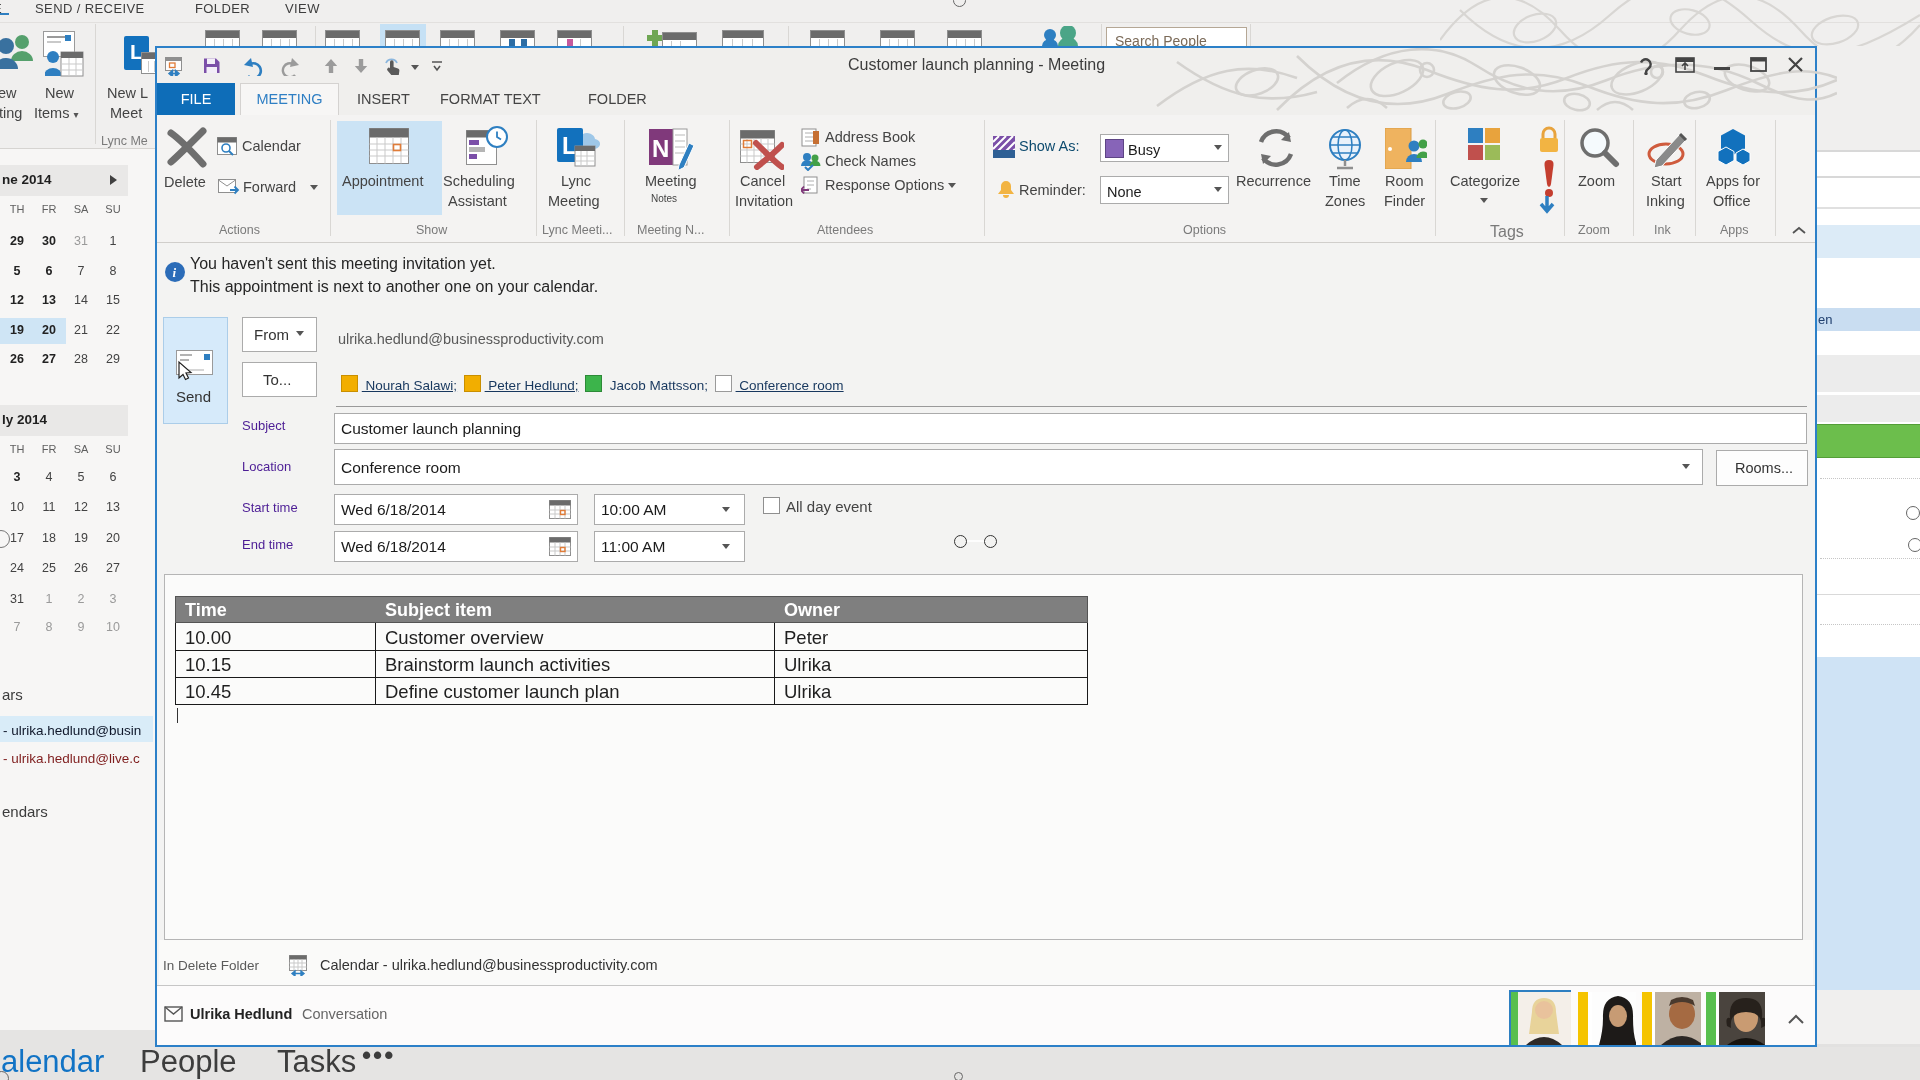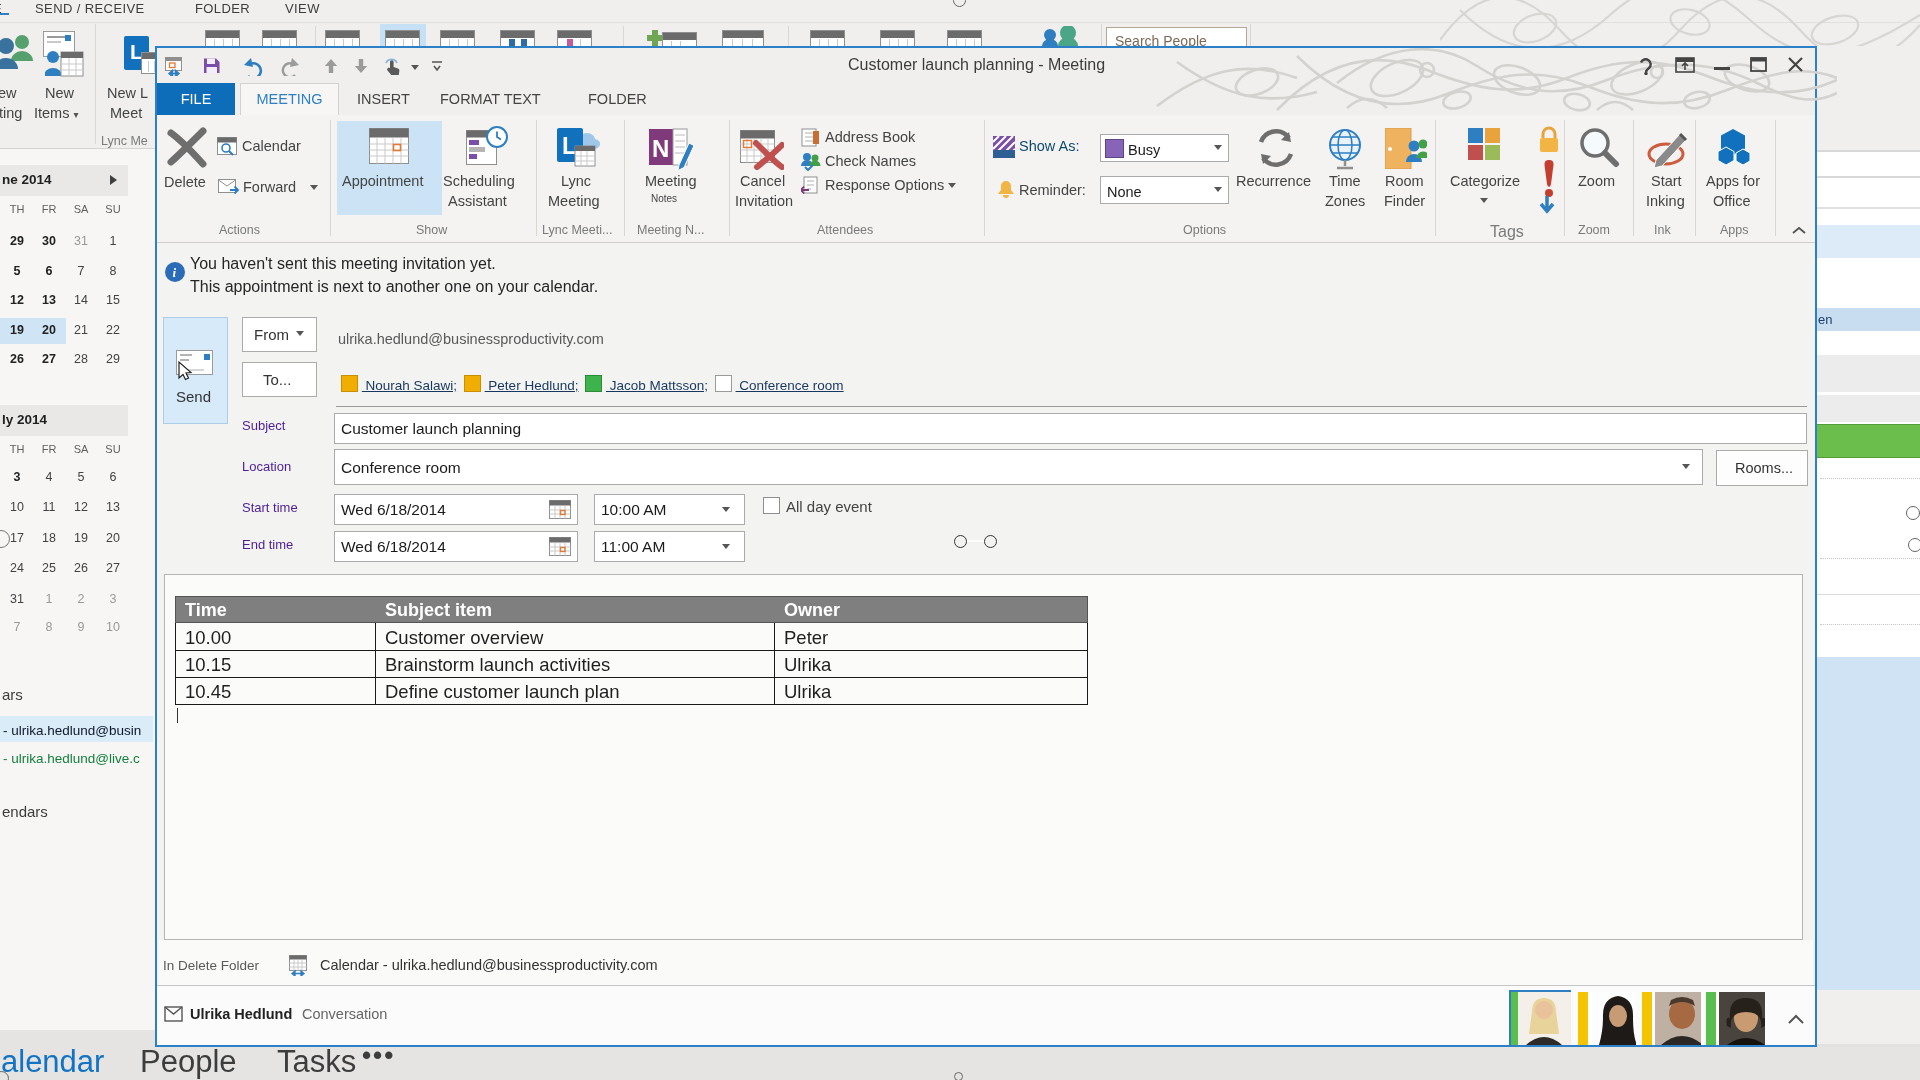--- a/index.html
+++ b/index.html
@@ -169,21 +169,21 @@
 <div class="ab nw" style="left:1px;top:500px;font-size:12.5px;color:#434343"><span class="cell">10</span><span class="cell">11</span><span class="cell">12</span><span class="cell">13</span></div>
 <div class="ab" style="left:-8px;top:530px;width:18px;height:18px;border:1.5px solid #777;border-radius:50%;box-sizing:border-box"></div>
 <div class="ab nw" style="left:1px;top:531px;font-size:12.5px;color:#434343"><span class="cell">17</span><span class="cell">18</span><span class="cell">19</span><span class="cell">20</span></div>
 <div class="ab nw" style="left:1px;top:561px;font-size:12.5px;color:#434343"><span class="cell">24</span><span class="cell">25</span><span class="cell">26</span><span class="cell">27</span></div>
 <div class="ab nw" style="left:1px;top:592px;font-size:12.5px;color:#434343"><span class="cell">31</span><span class="cell" style="color:#9a9a9a">1</span><span class="cell" style="color:#9a9a9a">2</span><span class="cell" style="color:#9a9a9a">3</span></div>
 <div class="ab nw" style="left:1px;top:620px;font-size:12.5px;color:#9a9a9a"><span class="cell">7</span><span class="cell">8</span><span class="cell">9</span><span class="cell">10</span></div>
 
 <div class="ab nw" style="left:2px;top:686px;font-size:15px;color:#3c3c3c">ars</div>
 <div class="ab" style="left:0;top:716px;width:153px;height:26px;background:#d9ecf8"></div>
 <div class="ab nw" style="left:3px;top:723px;font-size:13.5px;color:#0f172a">- ulrika.hedlund@busin</div>
-<div class="ab nw" style="left:3px;top:751px;font-size:13.5px;color:#15803d">- ulrika.hedlund@live.c</div>
+<div class="ab nw" style="left:3px;top:751px;font-size:13.5px;color:#7f1d1d">- ulrika.hedlund@live.c</div>
 <div class="ab nw" style="left:2px;top:803px;font-size:15px;color:#3c3c3c">endars</div>
 
 <div class="ab" style="left:0;top:1030px;width:155px;height:50px;background:#e5e4e3"></div>
 <div class="ab" style="left:0;top:1047px;width:1920px;height:33px;background:#e5e4e3"></div>
 <div class="ab nw" style="left:1px;top:1044px;font-size:31px;color:#1173c5">alendar</div>
 <div class="ab nw" style="left:140px;top:1044px;font-size:31px;color:#3d3d3d">People</div>
 <div class="ab nw" style="left:277px;top:1044px;font-size:31px;color:#3d3d3d">Tasks</div>
 <div class="ab nw" style="left:362px;top:1040px;font-size:26px;color:#3d3d3d;font-weight:bold;letter-spacing:2px">•••</div>
 
 <div class="ab" style="left:1817px;top:46px;width:103px;height:104px;background:#f0efee"></div>
@@ -506,21 +506,21 @@
 
 <div class="ab nw" style="left:181px;top:283px;font-size:14.5px;color:#595959">ulrika.hedlund@businessproductivity.com</div>
 
 <div class="ab" style="left:179px;top:358px;width:1471px;height:1px;background:#9a9a9a"></div>
 <div class="ab nw" style="left:184px;top:327px;font-size:13.5px;color:#17375e">
  <span style="display:inline-block;width:15px;height:15px;background:#f2ae00;border:1px solid #c98f00;vertical-align:-2px"></span>
  <span style="text-decoration:underline">&nbsp;Nourah Salawi;</span>
  <span style="display:inline-block;width:15px;height:15px;background:#f2ae00;border:1px solid #c98f00;vertical-align:-2px;margin-left:3px"></span>
  <span style="text-decoration:underline">&nbsp;Peter Hedlund;</span>
  <span style="display:inline-block;width:15px;height:15px;background:#3cb44b;border:1px solid #2d8a38;vertical-align:-2px;margin-left:3px"></span>
- <span style="text-decoration:underline">&nbsp;Jacob Mattsson;</span>
+ <span style="">&nbsp;Jacob Mattsson;</span>
  <span style="display:inline-block;width:15px;height:15px;background:#fff;border:1px solid #9a9a9a;vertical-align:-2px;margin-left:3px"></span>
  <span style="text-decoration:underline">&nbsp;Conference room</span>
 </div>
 
 <div class="lbl" style="left:85px;top:370px">Subject</div>
 <div class="fbox" style="left:177px;top:365px;width:1473px;height:31px"></div>
 <div class="ab nw" style="left:184px;top:372px;font-size:15.5px;color:#1b1b1b">Customer launch planning</div>
 
 <div class="lbl" style="left:85px;top:411px">Location</div>
 <div class="fbox" style="left:177px;top:401px;width:1369px;height:36px"></div>

